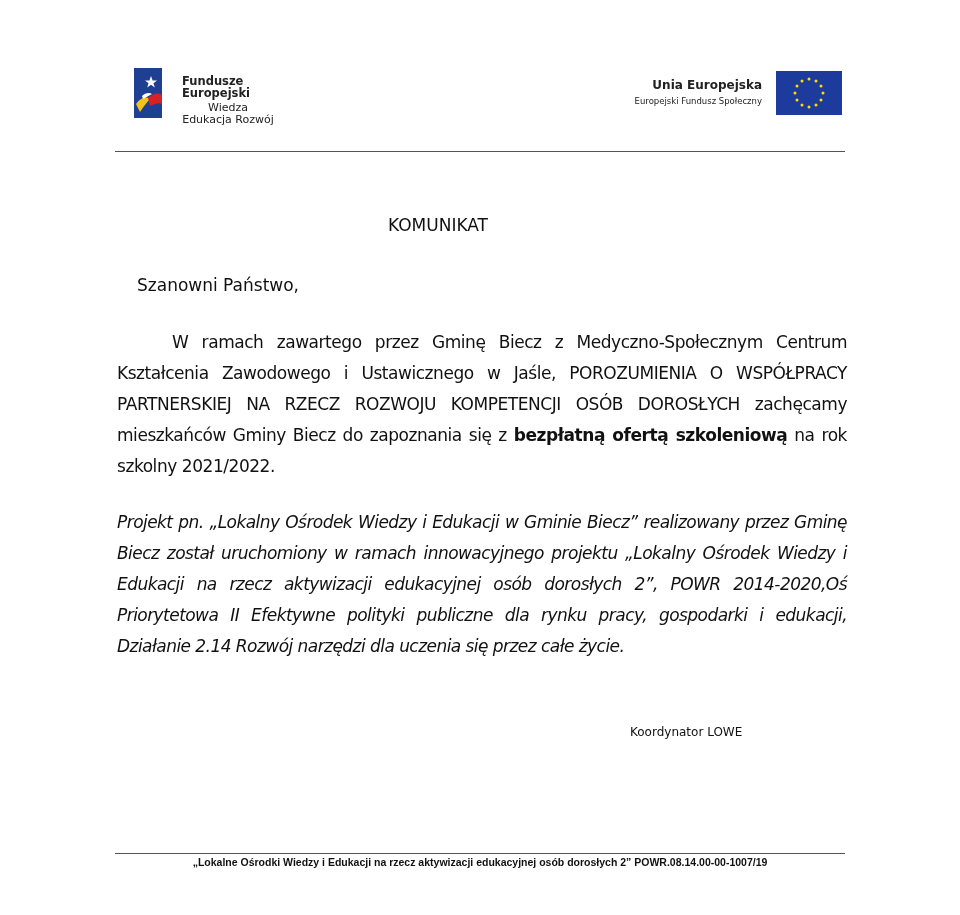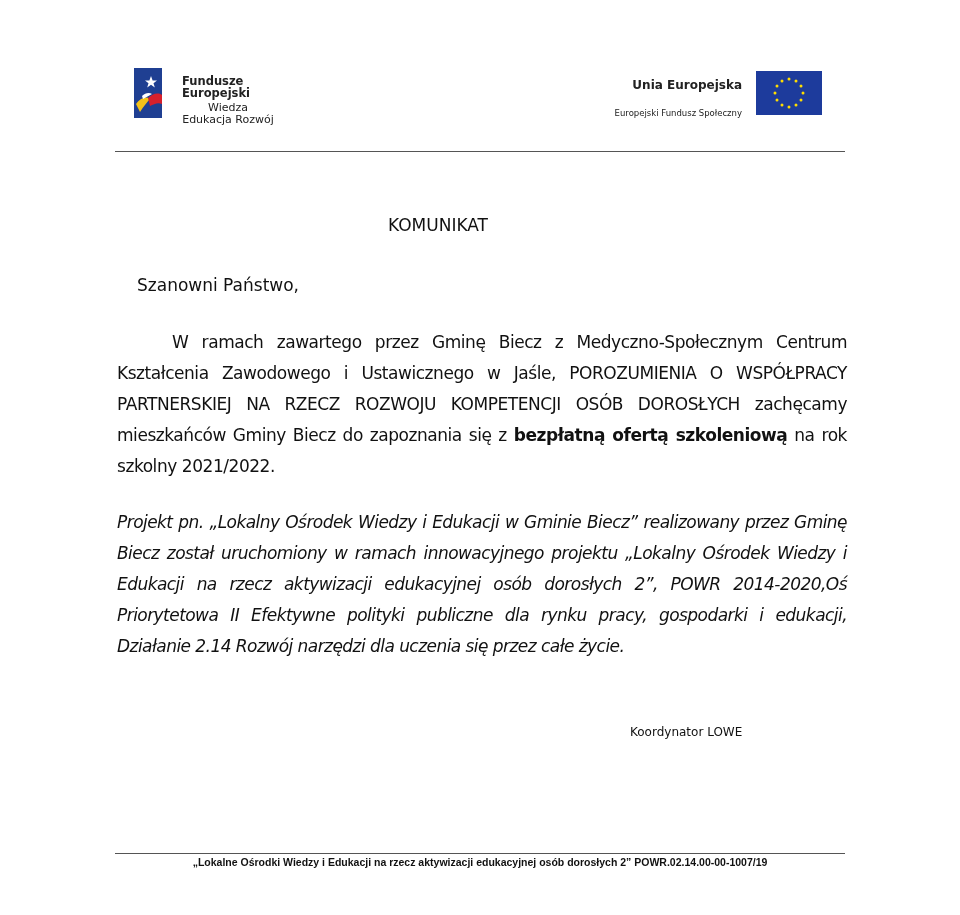--- a/index.html
+++ b/index.html
@@ -32,32 +32,32 @@
     .fe-title {
       font-family: "DejaVu Sans", sans-serif;
       font-weight: bold; font-size: 11.5px; color: #222;
       display: block;
     }
     .fe-sub {
       font-size: 11px; color: #222; display: block; margin-top: 3px; text-align: center;
     }
 
     .ue-logo {
-      left: 600px; top: 70px; width: 222px; height: 46px;
+      left: 620px; top: 70px; width: 222px; height: 46px;
     }
     .ue-text {
       position: absolute; right: 80px; top: 8px; text-align: right;
       white-space: nowrap;
     }
     .ue-title {
       display: block; font-weight: bold; font-size: 12px; color: #222;
       line-height: 14px;
     }
     .ue-sub {
-      display: block; font-size: 8.5px; color: #222; margin-top: 16px;
+      display: block; font-size: 8.5px; color: #222; margin-top: 4px;
       line-height: 10px;
     }
     .ue-flag {
       position: absolute; right: 0; top: 1px; width: 66px; height: 44px;
     }
 
     .rule {
       left: 115px; width: 730px; height: 1px; background: #555;
     }
 
@@ -144,13 +144,13 @@
 
 <div class="abs doc-text greeting">Szanowni Państwo,</div>
 
 <div class="abs doc-text para1"><span class="indent"></span><span>W ramach zawartego przez Gminę Biecz z Medyczno-Społecznym Centrum Kształcenia Zawodowego i Ustawicznego w Jaśle, POROZUMIENIA O WSPÓŁPRACY PARTNERSKIEJ NA RZECZ ROZWOJU KOMPETENCJI OSÓB DOROSŁYCH zachęcamy mieszkańców Gminy Biecz do zapoznania się z </span><b>bezpłatną ofertą szkoleniową</b><span> na rok szkolny 2021/2022.</span></div>
 
 <div class="abs doc-text para2">Projekt pn. „Lokalny Ośrodek Wiedzy i Edukacji w Gminie Biecz” realizowany przez Gminę Biecz został uruchomiony w ramach innowacyjnego projektu „Lokalny Ośrodek Wiedzy i Edukacji na rzecz aktywizacji edukacyjnej osób dorosłych 2”, POWR 2014-2020,Oś Priorytetowa II Efektywne polityki publiczne dla rynku pracy, gospodarki i edukacji, Działanie 2.14 Rozwój narzędzi dla uczenia się przez całe życie.</div>
 
 <div class="abs doc-text signature">Koordynator LOWE</div>
 
 <div class="abs rule" style="top:853px;"></div>
-<div class="abs footer-text">„Lokalne Ośrodki Wiedzy i Edukacji na rzecz aktywizacji edukacyjnej osób dorosłych 2” POWR.02.14.00-00-1007/19</div>
+<div class="abs footer-text">„Lokalne Ośrodki Wiedzy i Edukacji na rzecz aktywizacji edukacyjnej osób dorosłych 2” POWR.08.14.00-00-1007/19</div>
 
 </body></html>

